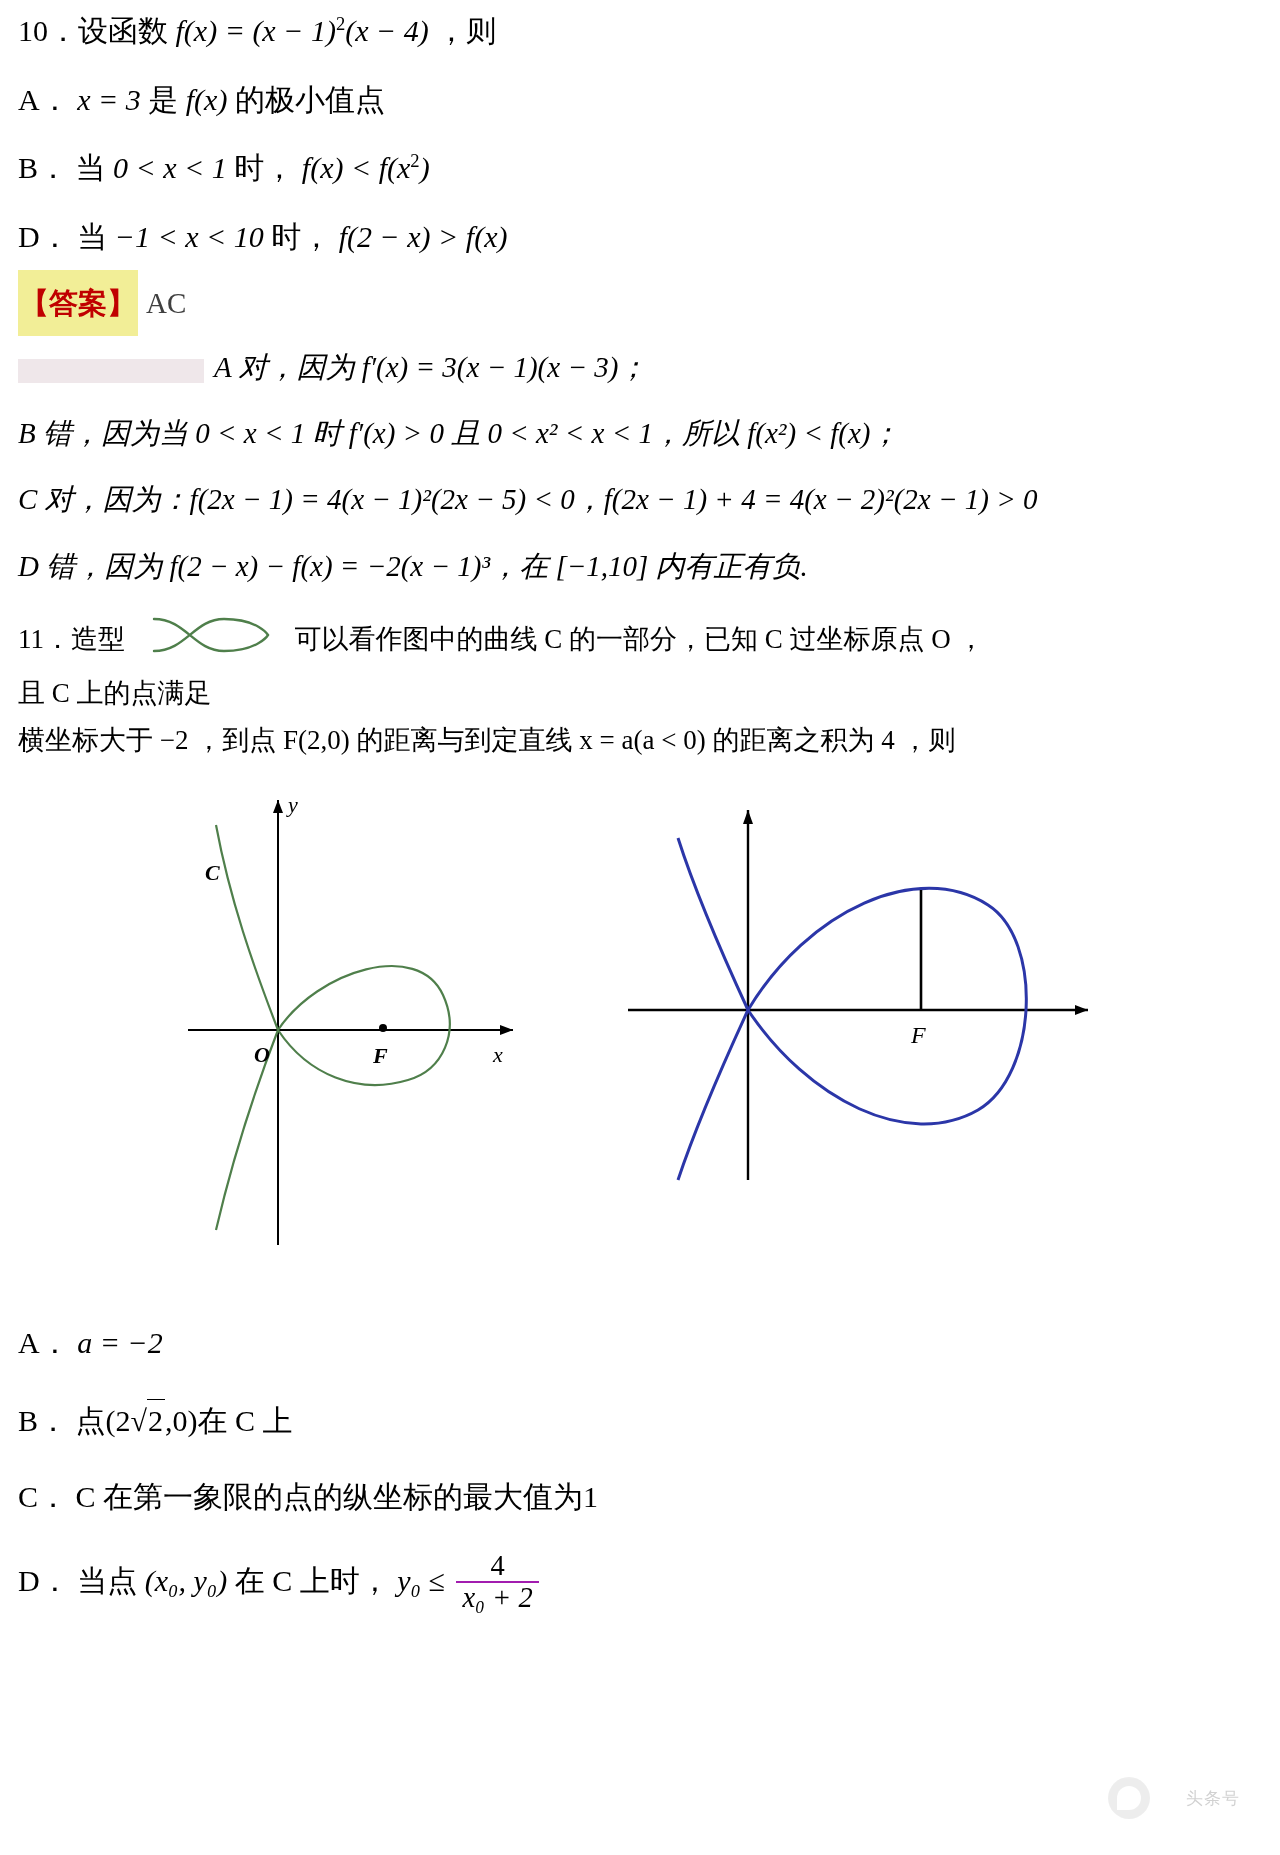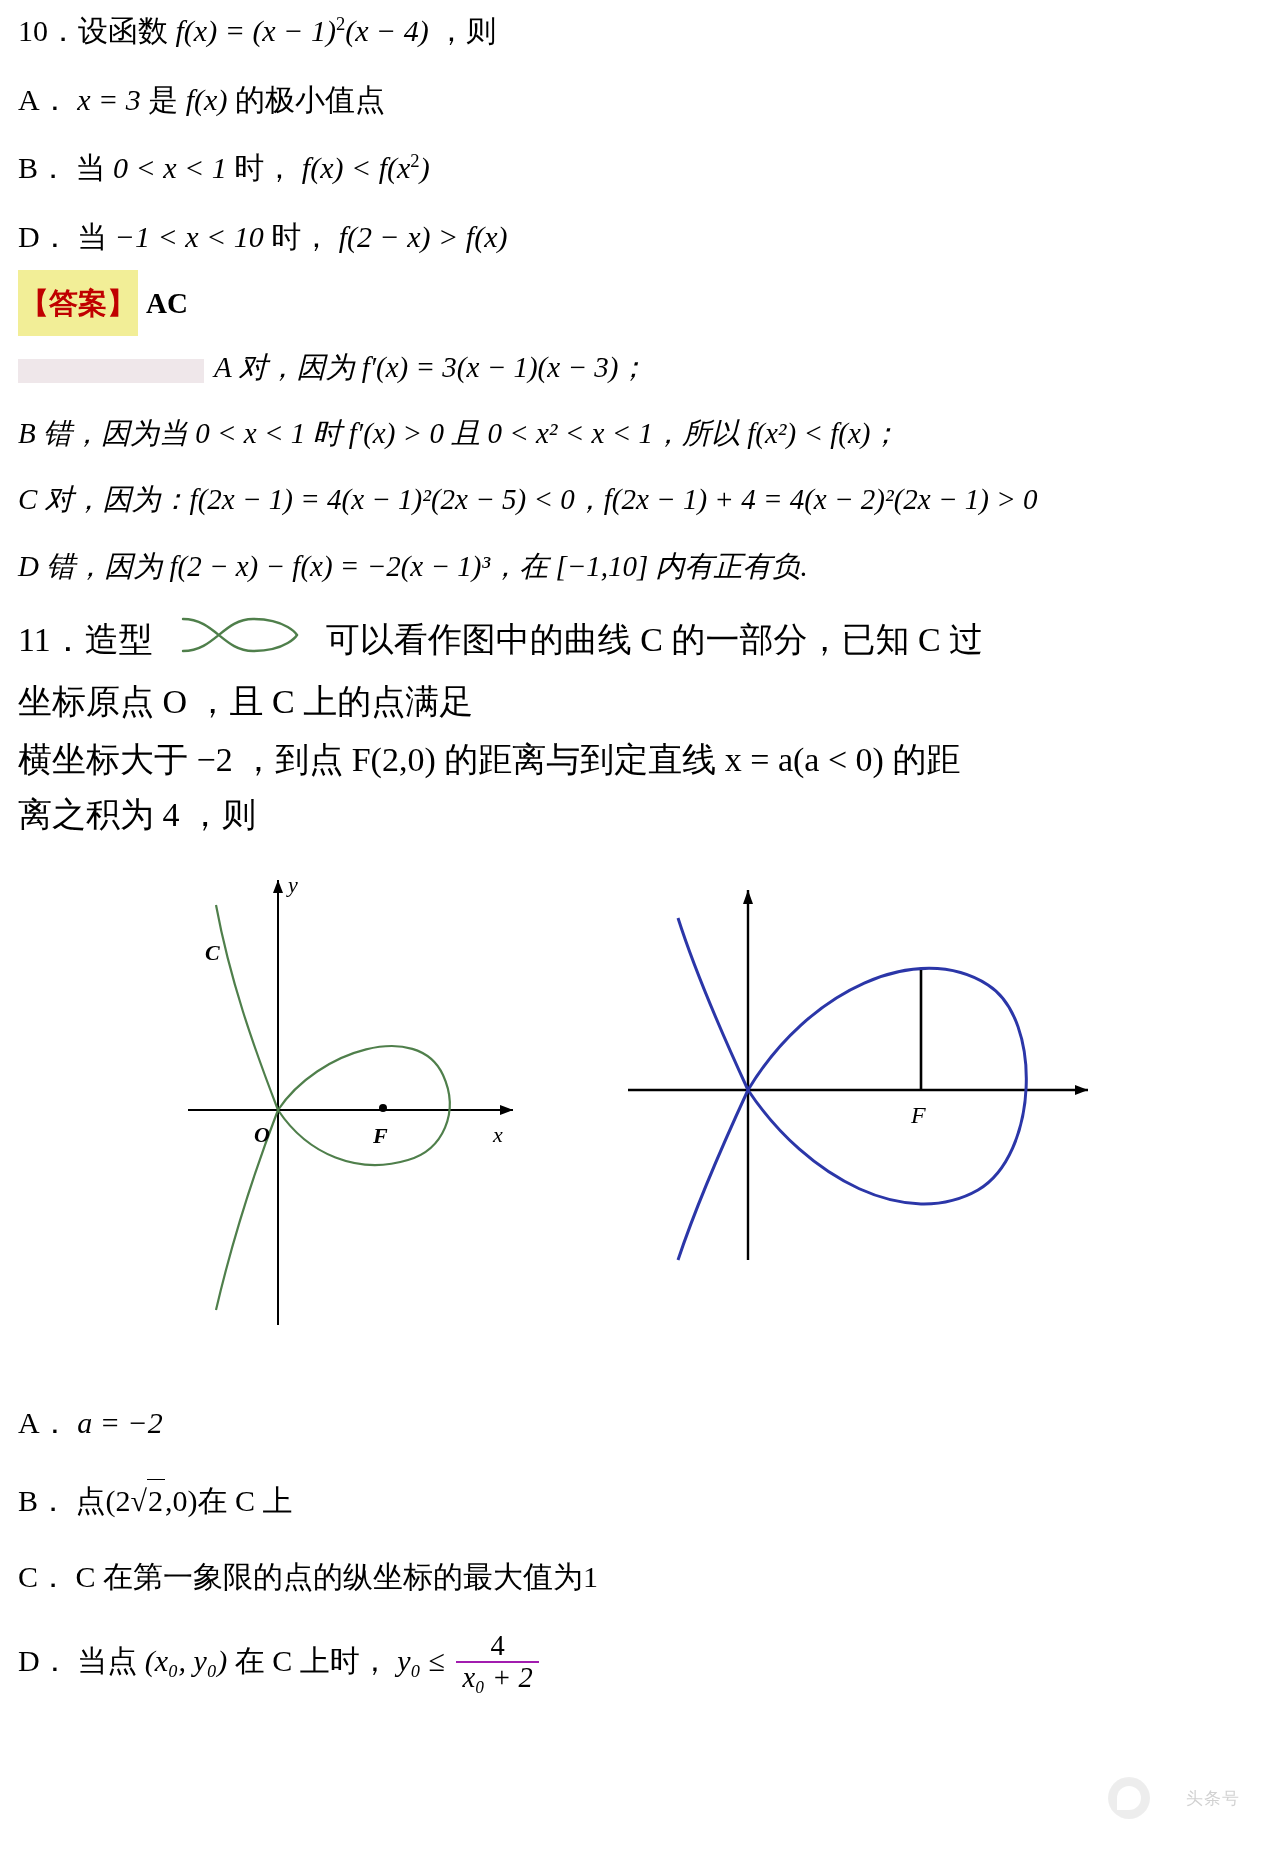--- a/index.html
+++ b/index.html
@@ -40,41 +40,41 @@
     margin: 0 0 22px 0;
     font-size: 29px;
   }
   .answer-tag {
     background: #f2ee97;
     color: #c00000;
     font-weight: bold;
     padding: 17px 2px;
   }
   .answer-val {
-    color: #000000;
-    font-weight: bold;
+    color: #404040;
+    font-weight: normal;
     font-family: "Liberation Serif", serif;
     margin-left: 8px;
   }
   .expl {
     font-size: 29px;
     line-height: 1.45;
     margin: 0 0 24px 0;
     white-space: nowrap;
   }
   .redact {
     display: inline-block;
     width: 186px;
     height: 24px;
     background: #efe7ea;
     vertical-align: middle;
     margin-right: 10px;
   }
   .q11 {
-    font-size: 34px;
+    font-size: 27px;
     line-height: 1.6;
     margin: 0 0 4px 0;
   }
   .infinity-glyph {
     display: inline-block;
     vertical-align: middle;
     margin: 0 14px;
   }
   .figures {
     position: relative;

